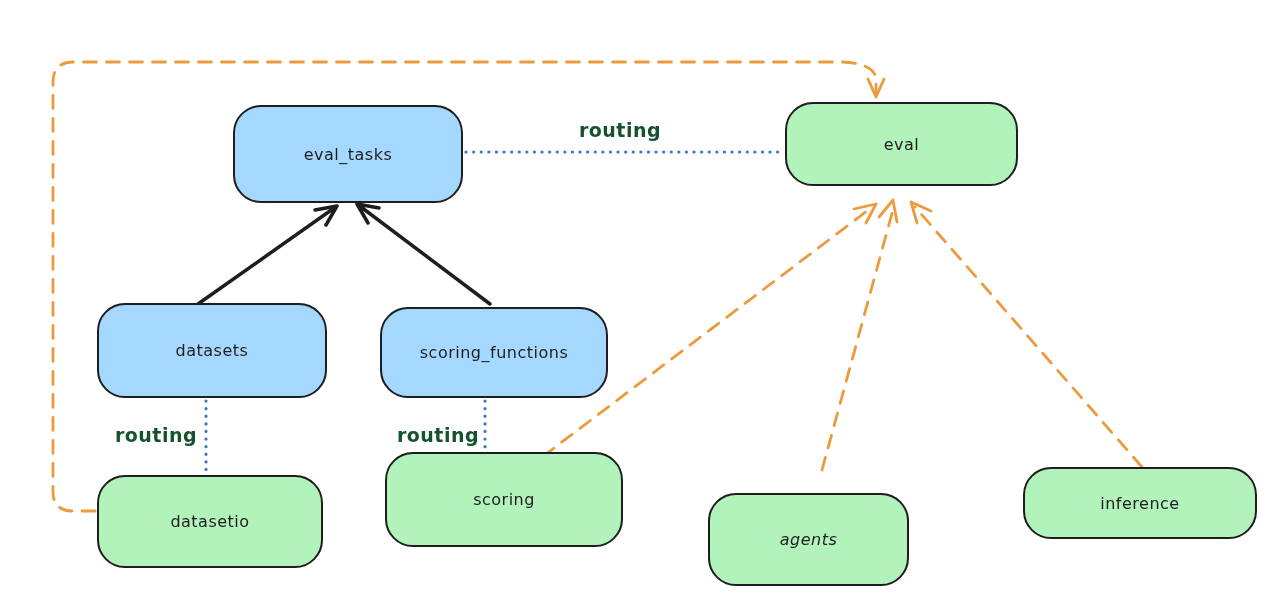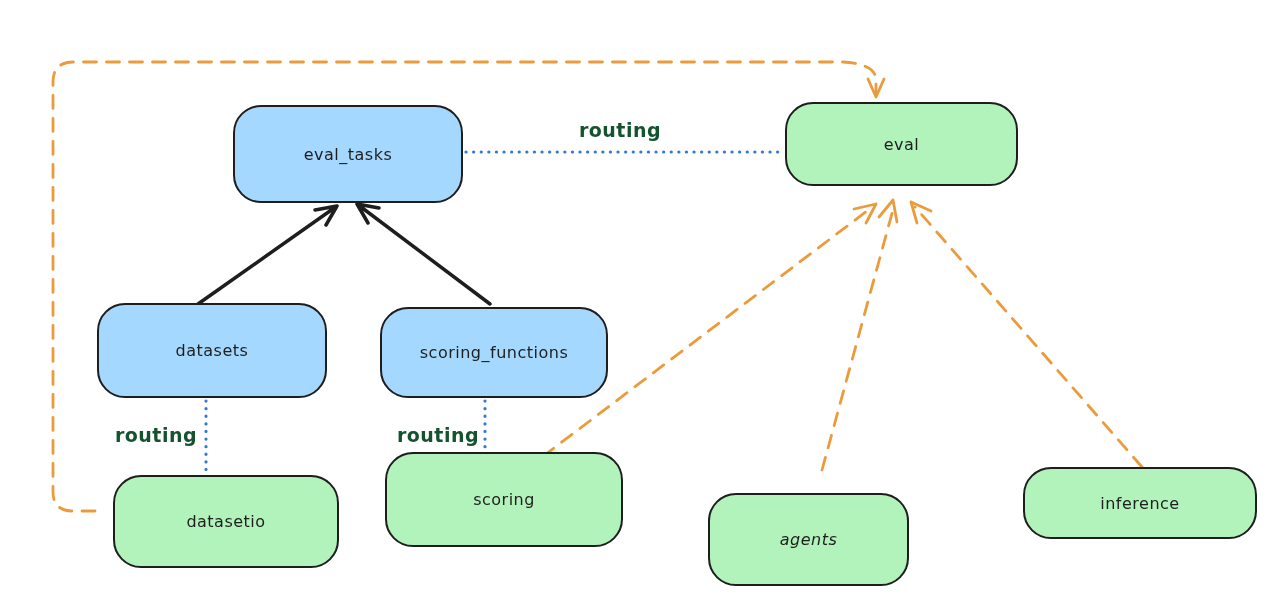--- a/index.html
+++ b/index.html
@@ -35,21 +35,21 @@
     letter-spacing: 0.5px;
     color: #1e1e1e;
   }
   .node.blue  { background: #a5d8ff; }
   .node.green { background: #b2f2bb; }
 
   .node-eval-tasks        { left: 233px;  top: 105px; width: 230px; height: 98px; }
   .node-eval              { left: 785px;  top: 102px; width: 233px; height: 84px; }
   .node-datasets          { left: 97px;   top: 303px; width: 230px; height: 95px; }
   .node-scoring-functions { left: 380px;  top: 307px; width: 228px; height: 91px; }
-  .node-datasetio         { left: 97px;   top: 475px; width: 226px; height: 93px; margin-left: 16px; }
+  .node-datasetio         { left: 97px;   top: 475px; width: 226px; height: 93px; }
   .node-scoring           { left: 385px;  top: 452px; width: 238px; height: 95px; }
   .node-agents            { left: 708px;  top: 493px; width: 201px; height: 93px; font-style: italic; }
   .node-inference         { left: 1023px; top: 467px; width: 234px; height: 72px; }
 
   .edge-label {
     position: absolute;
     transform: translateX(-50%);
     font-size: 19px;
     font-weight: 600;
     letter-spacing: 0.5px;

